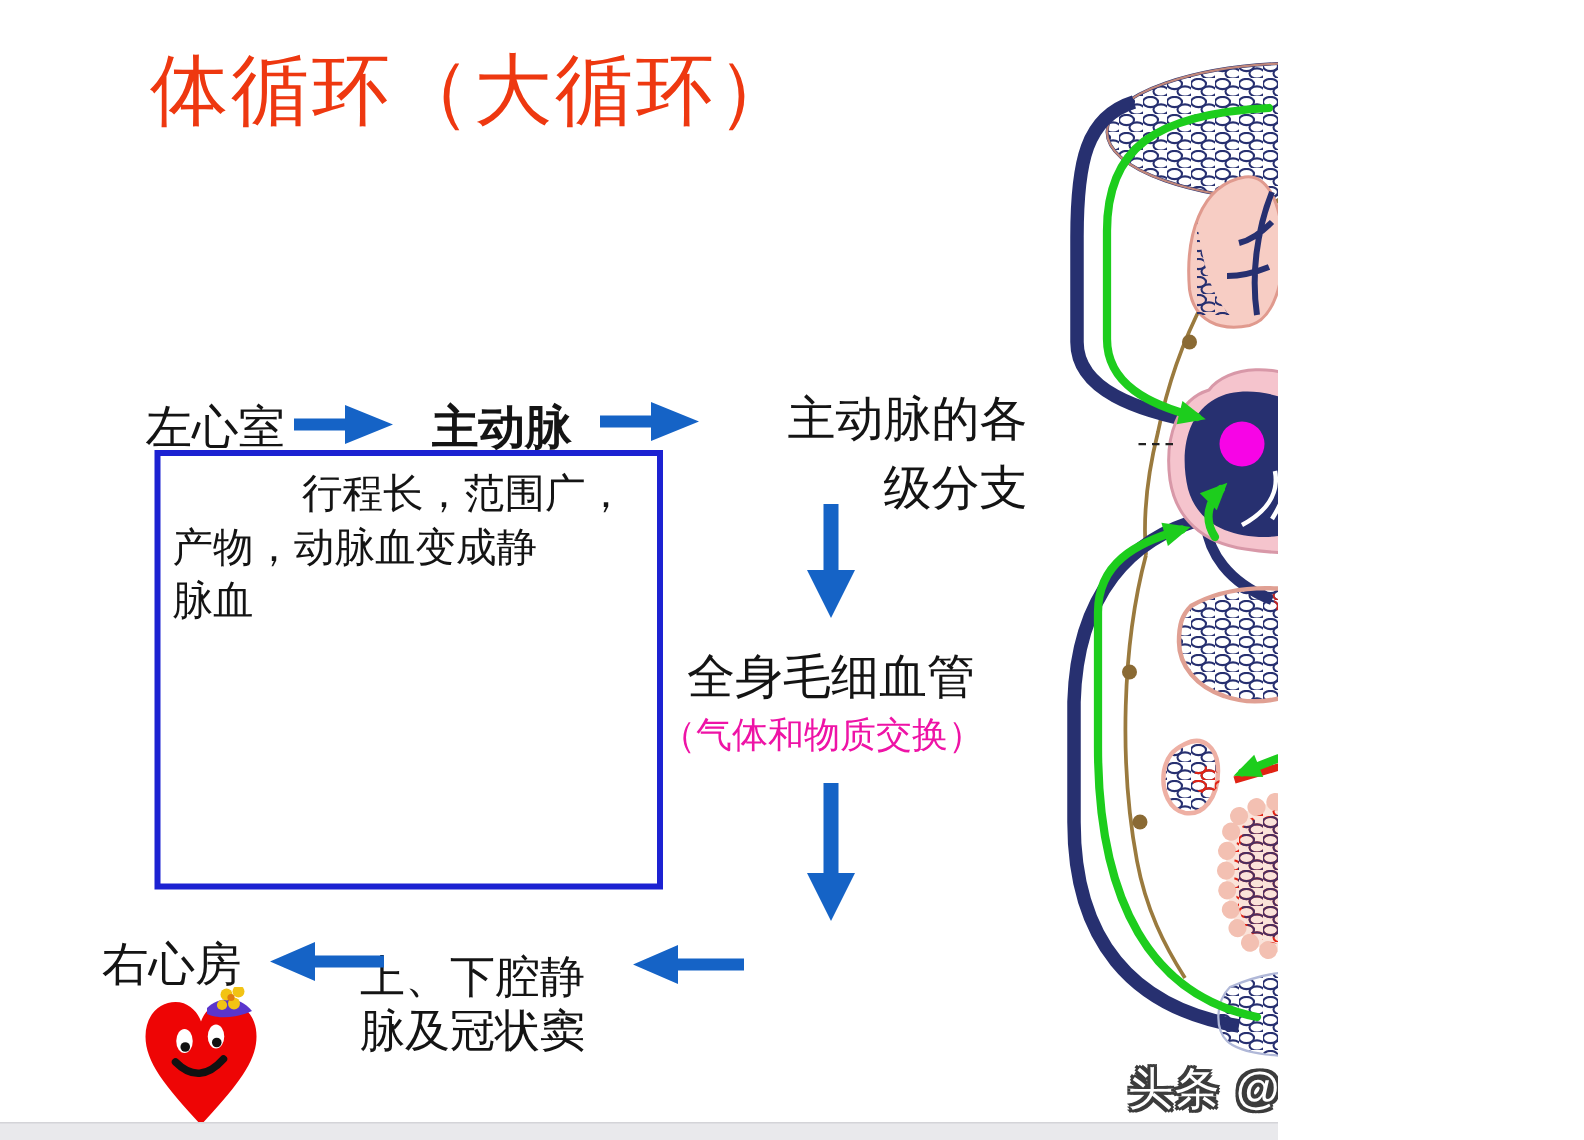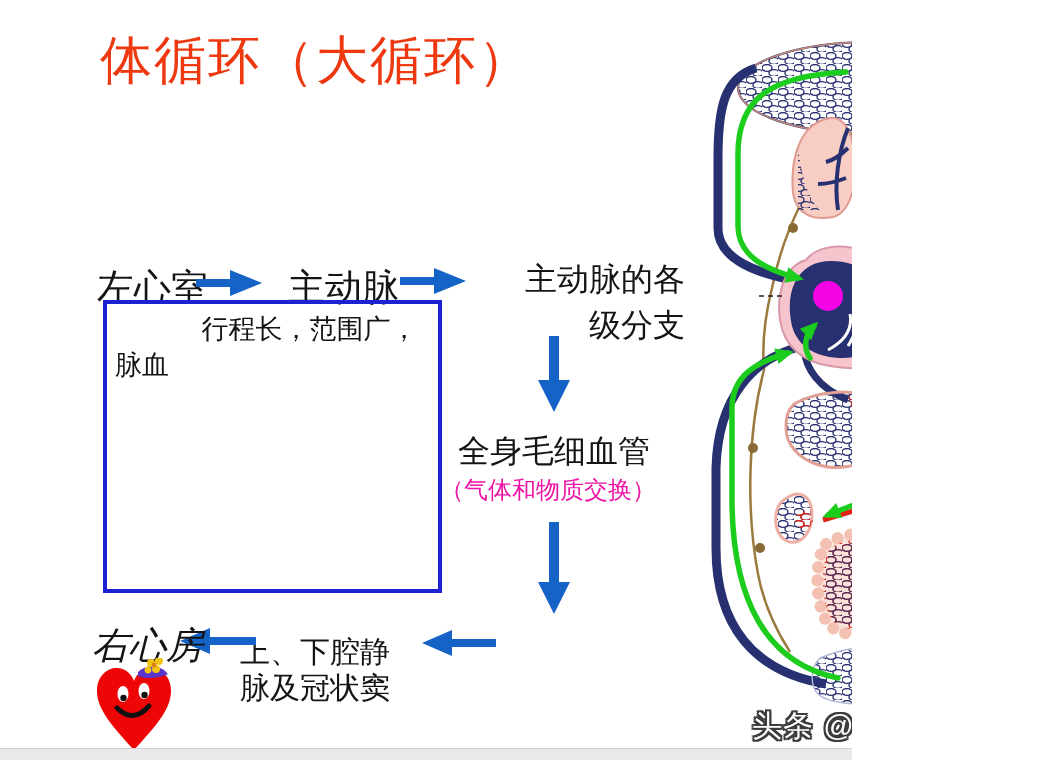--- a/index.html
+++ b/index.html
@@ -6,30 +6,30 @@
   .canvas{
     position:relative;width:852px;height:760px;background:#ffffff;
     font-family:"Liberation Serif","DejaVu Serif",serif;
     overflow:hidden;
   }
   .abs{position:absolute;}
   .page-title{
     left:100px;top:26px;font-size:52px;letter-spacing:2px;
     color:var(--c-title);white-space:nowrap;
   }
-  .node{color:var(--c-text);font-size:37px;white-space:nowrap;line-height:1.1;}
+  .node{color:var(--c-text);font-size:31px;white-space:nowrap;line-height:1.1;}
   .node.wrap{white-space:normal;text-align:right;}
   #node-branches{left:503px;top:256px;width:182px;line-height:1.45;font-size:32px;}
   #node-lv{left:97px;top:268px;}
-  #node-aorta{left:288px;top:268px;}
+  #node-aorta{left:288px;top:268px;font-weight:bold;}
   #node-cap{left:458px;top:414px;font-size:32px;margin-top:20px;}
   #node-exchange{left:440px;top:474px;font-size:24px;color:var(--c-exchange_pink);white-space:nowrap;}
   #node-veins{left:508px;top:624px;}
   #node-cava{left:240px;top:602px;width:178px;line-height:1.2;font-size:30px;text-align:left;margin-top:32px;}
-  #node-ra{left:92px;top:626px;font-style:italic;}
+  #node-ra{left:68px;top:626px;}
   .block-arrow{fill:var(--c-arrow_blue);}
   .feature-box{
     left:103px;top:300px;width:317px;height:277px;
     border:4px solid var(--c-box_border);
     color:var(--c-text);font-size:27px;line-height:1.32;
     padding:8px 6px 0 8px;
   }
   .feature-box .ln{white-space:nowrap;}
   .feature-box .ln.indent{text-indent:3.2em;}
   .watermark{
@@ -73,20 +73,21 @@
   </svg>
 
   <div class="abs node wrap" id="node-branches">主动脉的各级分支</div>
 
   <svg class="abs" style="left:538px;top:336px;" width="32" height="76" viewBox="0 0 32 76">
     <polygon class="block-arrow" points="11,0 21,0 21,44 32,44 16,76 0,44 11,44"></polygon>
   </svg>
 
   <div class="abs feature-box">
     <div class="ln indent">行程长，范围广，</div>
+    <div class="ln">产物，动脉血变成静</div>
     <div class="ln">脉血</div>
   </div>
 
   <div class="abs node" id="node-cap">全身毛细血管</div>
   <div class="abs" id="node-exchange">（气体和物质交换）</div>
 
   <svg class="abs" style="left:538px;top:522px;" width="32" height="92" viewBox="0 0 32 92">
     <polygon class="block-arrow" points="11,0 21,0 21,60 32,60 16,92 0,60 11,60"></polygon>
   </svg>
 

